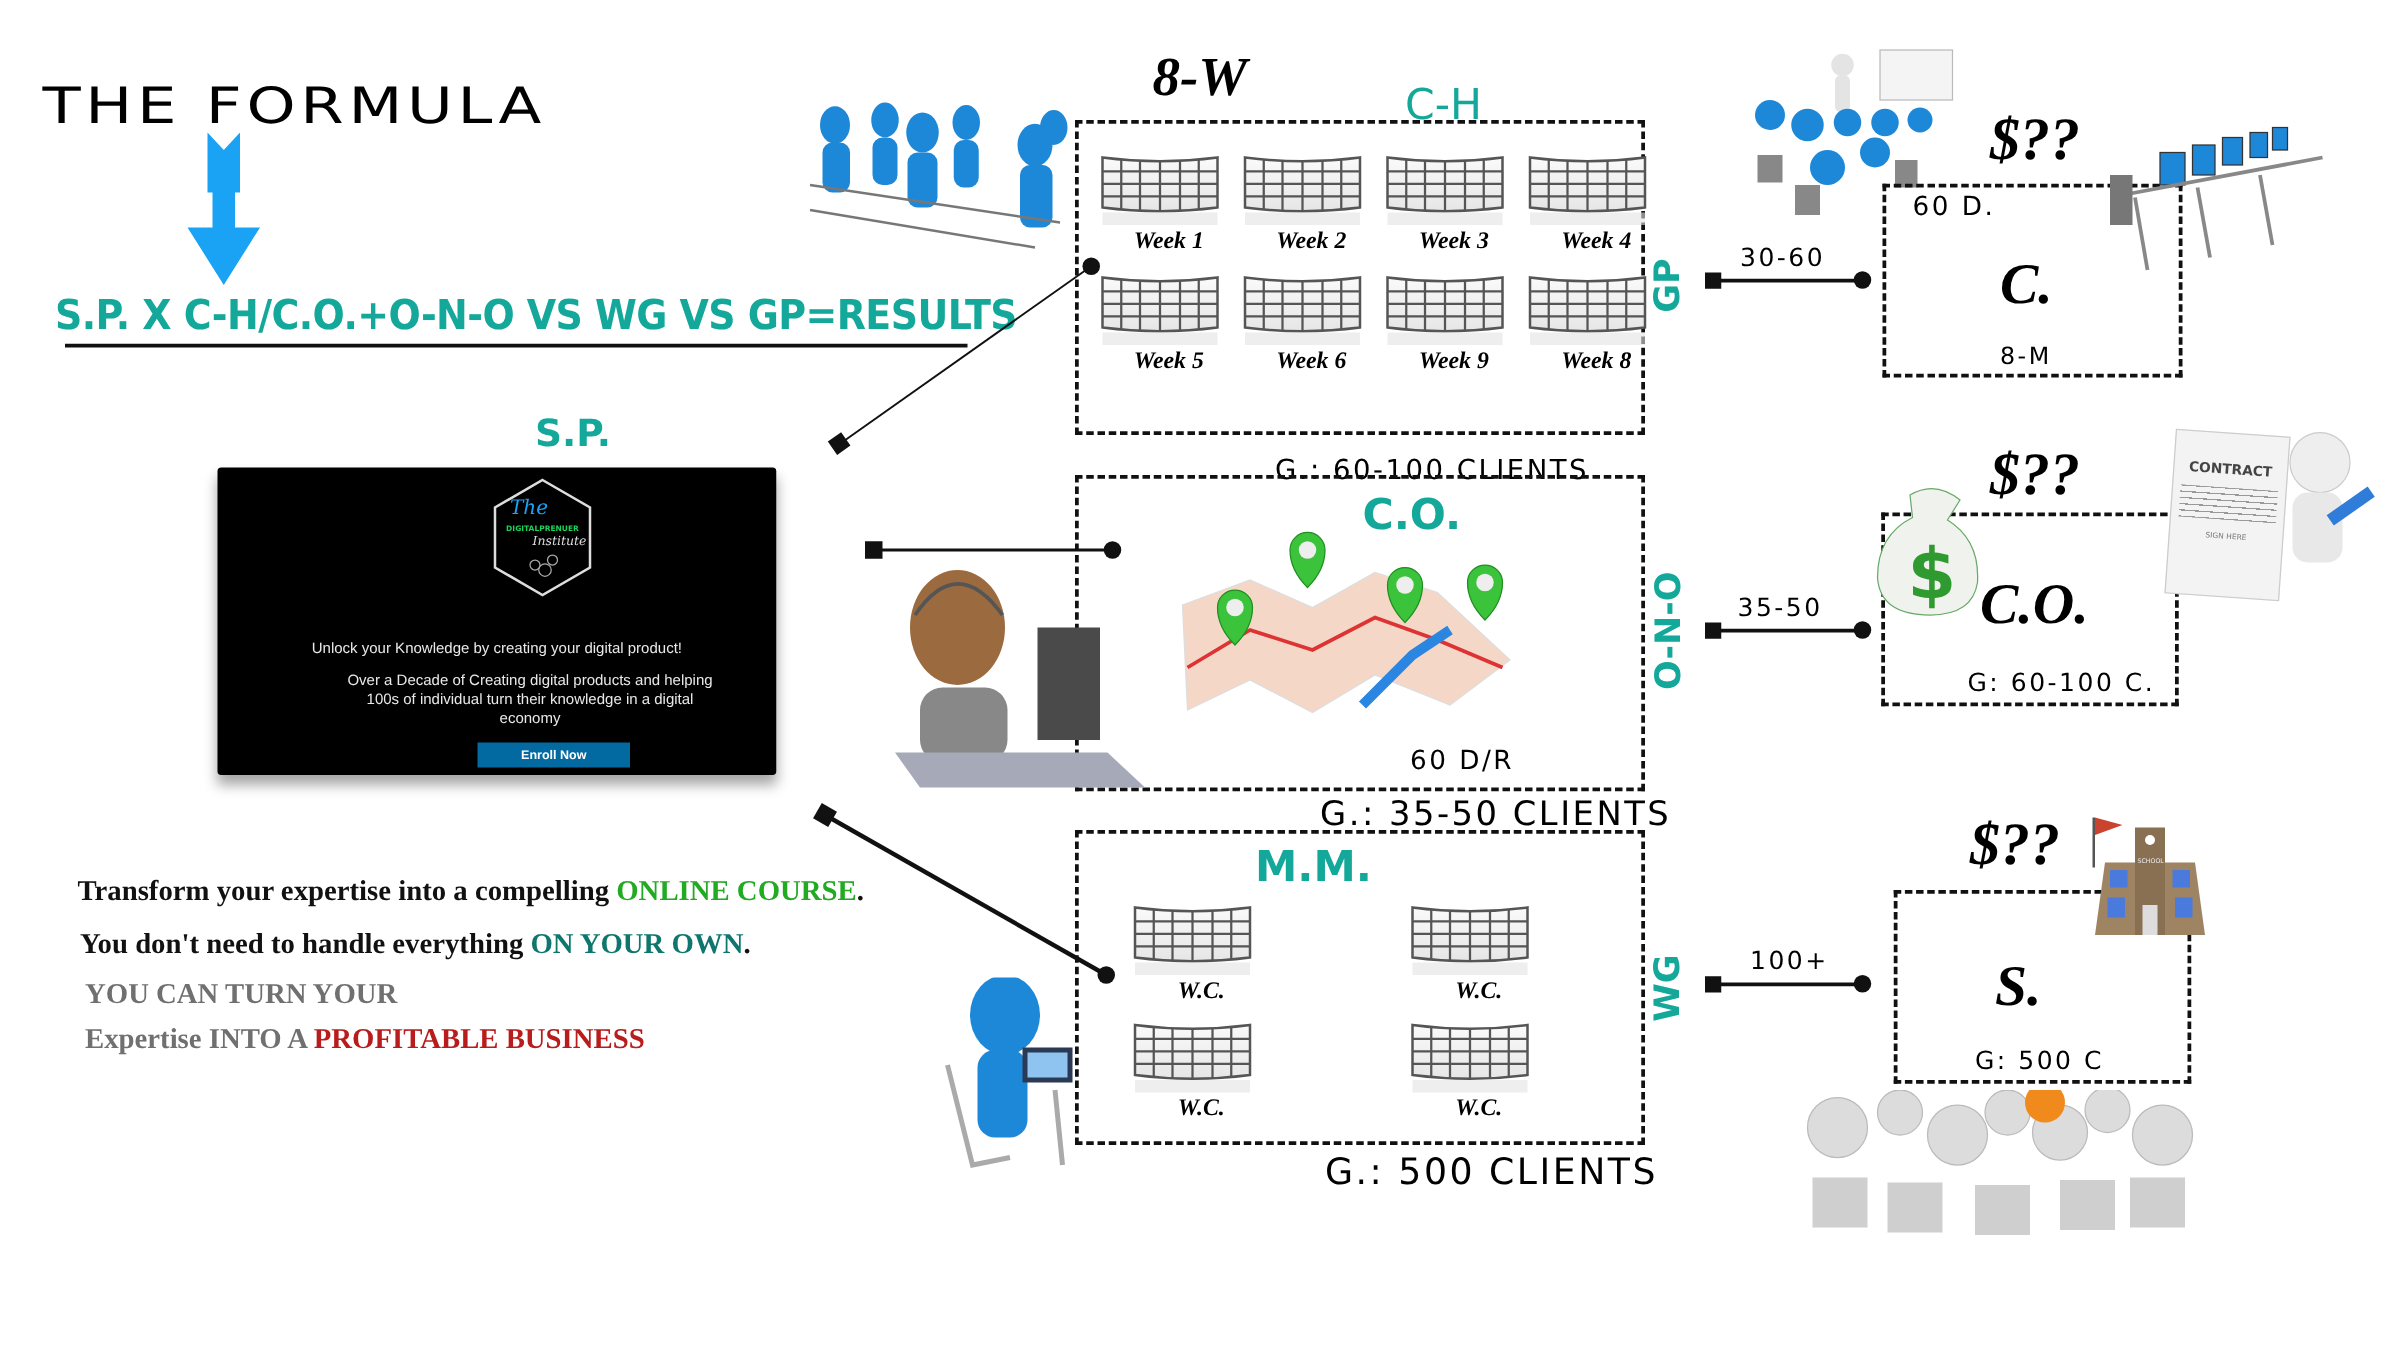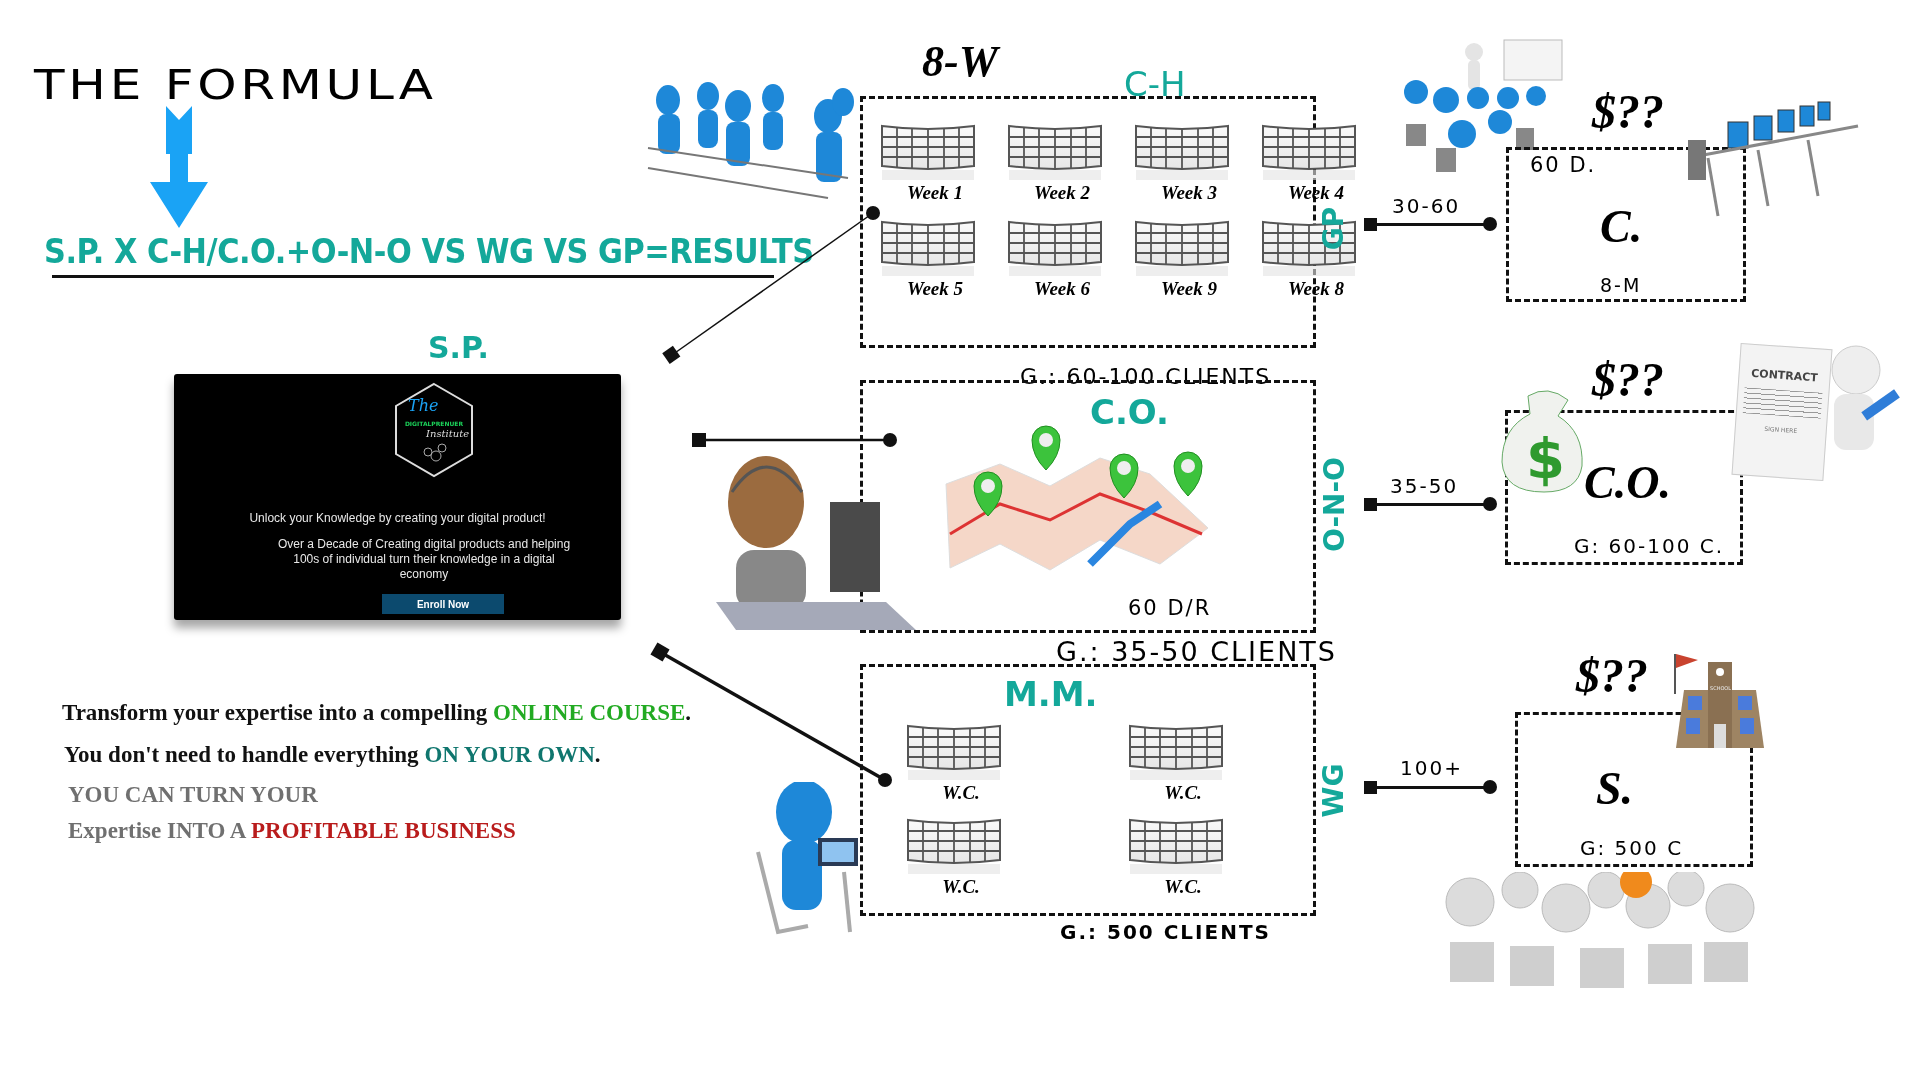--- a/index.html
+++ b/index.html
@@ -6,31 +6,31 @@
   body{width:1920px;height:1080px;position:relative;background:#ffffff;overflow:hidden;font-family:"DejaVu Sans",sans-serif;color:#000;}
   .abs{position:absolute;}
   .teal{color:#14a89a;}
   .tech{font-family:"DejaVu Sans",sans-serif;letter-spacing:2px;font-weight:400;}
   .ital{font-family:Liberation Serif, serif;font-style:italic;font-weight:700;}
   .dash{position:absolute;border:3px dashed #111;box-sizing:border-box;}
   .title-main{left:34px;top:62px;font-family:"DejaVu Sans",sans-serif;font-size:40px;letter-spacing:3px;font-weight:400;transform:scaleX(1.25);transform-origin:left;}
   .formula{left:44px;top:232px;font-family:"DejaVu Sans",sans-serif;font-weight:700;font-size:33px;letter-spacing:-0.5px;color:#14a89a;white-space:nowrap;transform:scaleX(0.92);transform-origin:left;}
   .formula-rule{left:52px;top:275px;width:722px;height:3px;background:#111;}
   .arrow{left:146px;top:106px;}
-  .week-grid{display:grid;grid-template-columns:repeat(4,110px);column-gap:17px;}
+  .week-grid{display:grid;grid-template-columns:repeat(4,110px);column-gap:4px;}
   .wall{width:96px;height:62px;position:relative;}
   .wk{text-align:center;font-size:19px;}
   .rotlbl{font-family:"DejaVu Sans",sans-serif;font-weight:700;font-size:28px;color:#14a89a;transform:rotate(-90deg);transform-origin:center;white-space:nowrap;}
   .conn-line{position:absolute;height:3px;background:#111;}
   .dot{position:absolute;width:14px;height:14px;border-radius:50%;background:#111;}
   .sq{position:absolute;width:13px;height:13px;background:#111;}
   .price{font-size:48px;}
   .card{left:174px;top:374px;width:447px;height:246px;background:#000;border-radius:3px;box-shadow:0 8px 10px rgba(0,0,0,.35);}
   .card-text{color:#e8e8e8;font-family:"Liberation Sans",sans-serif;text-align:center;width:100%;}
-  .enroll{left:208px;top:220px;width:122px;height:20px;background:#0c4a6e;color:#fff;font-size:10px;font-weight:700;font-family:"Liberation Sans",sans-serif;border:none;display:flex;align-items:center;justify-content:center;}
+  .enroll{left:208px;top:220px;width:122px;height:20px;background:#0369a1;color:#fff;font-size:10px;font-weight:700;font-family:"Liberation Sans",sans-serif;border:none;display:flex;align-items:center;justify-content:center;}
   .tagline{font-family:"Liberation Serif",serif;font-weight:700;font-size:23px;white-space:nowrap;}
   .fig{position:absolute;}
 </style>
 </head>
 <body>
 
 <div class="abs title-main">THE FORMULA</div>
 
 <svg class="abs arrow" width="66" height="124" viewBox="0 0 66 124">
   <polygon points="20,0 33,14 46,0 46,48 42,48 42,76 62,76 33,122 4,76 24,76 24,48 20,48" fill="#1aa3f5"></polygon>
@@ -530,21 +530,21 @@
 <svg class="fig" style="left:744px;top:782px;" width="130" height="180">
   <ellipse cx="60" cy="30" rx="28" ry="32" fill="#1e88d8"></ellipse>
   <rect x="38" y="58" width="40" height="70" rx="14" fill="#1e88d8"></rect>
   <rect x="74" y="56" width="40" height="28" fill="#2a3a55"></rect>
   <rect x="78" y="60" width="32" height="20" fill="#8fc3f0"></rect>
   <g stroke="#aaa" stroke-width="4" fill="none">
       <path d="M14 70 l20 80 l30 -6"></path>
       <line x1="100" y1="90" x2="106" y2="150"></line>
     </g>
 </svg>
-<div class="abs tech" style="left:1060px;top:920px;font-size:20px;font-weight:bold;">G.: 500 CLIENTS</div>
+<div class="abs tech" style="left:1060px;top:920px;font-size:29px;">G.: 500 CLIENTS</div>
 <div class="abs" style="left:1314px;top:770px;width:40px;height:40px;display:flex;align-items:center;justify-content:center;">
   <div class="rotlbl">WG</div>
 </div>
 
 <div class="sq" style="left:1364px;top:781px;"></div>
 <div class="conn-line" style="left:1370px;top:786px;width:120px;"></div>
 <div class="dot" style="left:1483px;top:780px;"></div>
 <div class="abs tech" style="left:1400px;top:756px;font-size:20px;">100+</div>
 
 <div class="abs ital price" style="left:1576px;top:648px;">$??</div>

